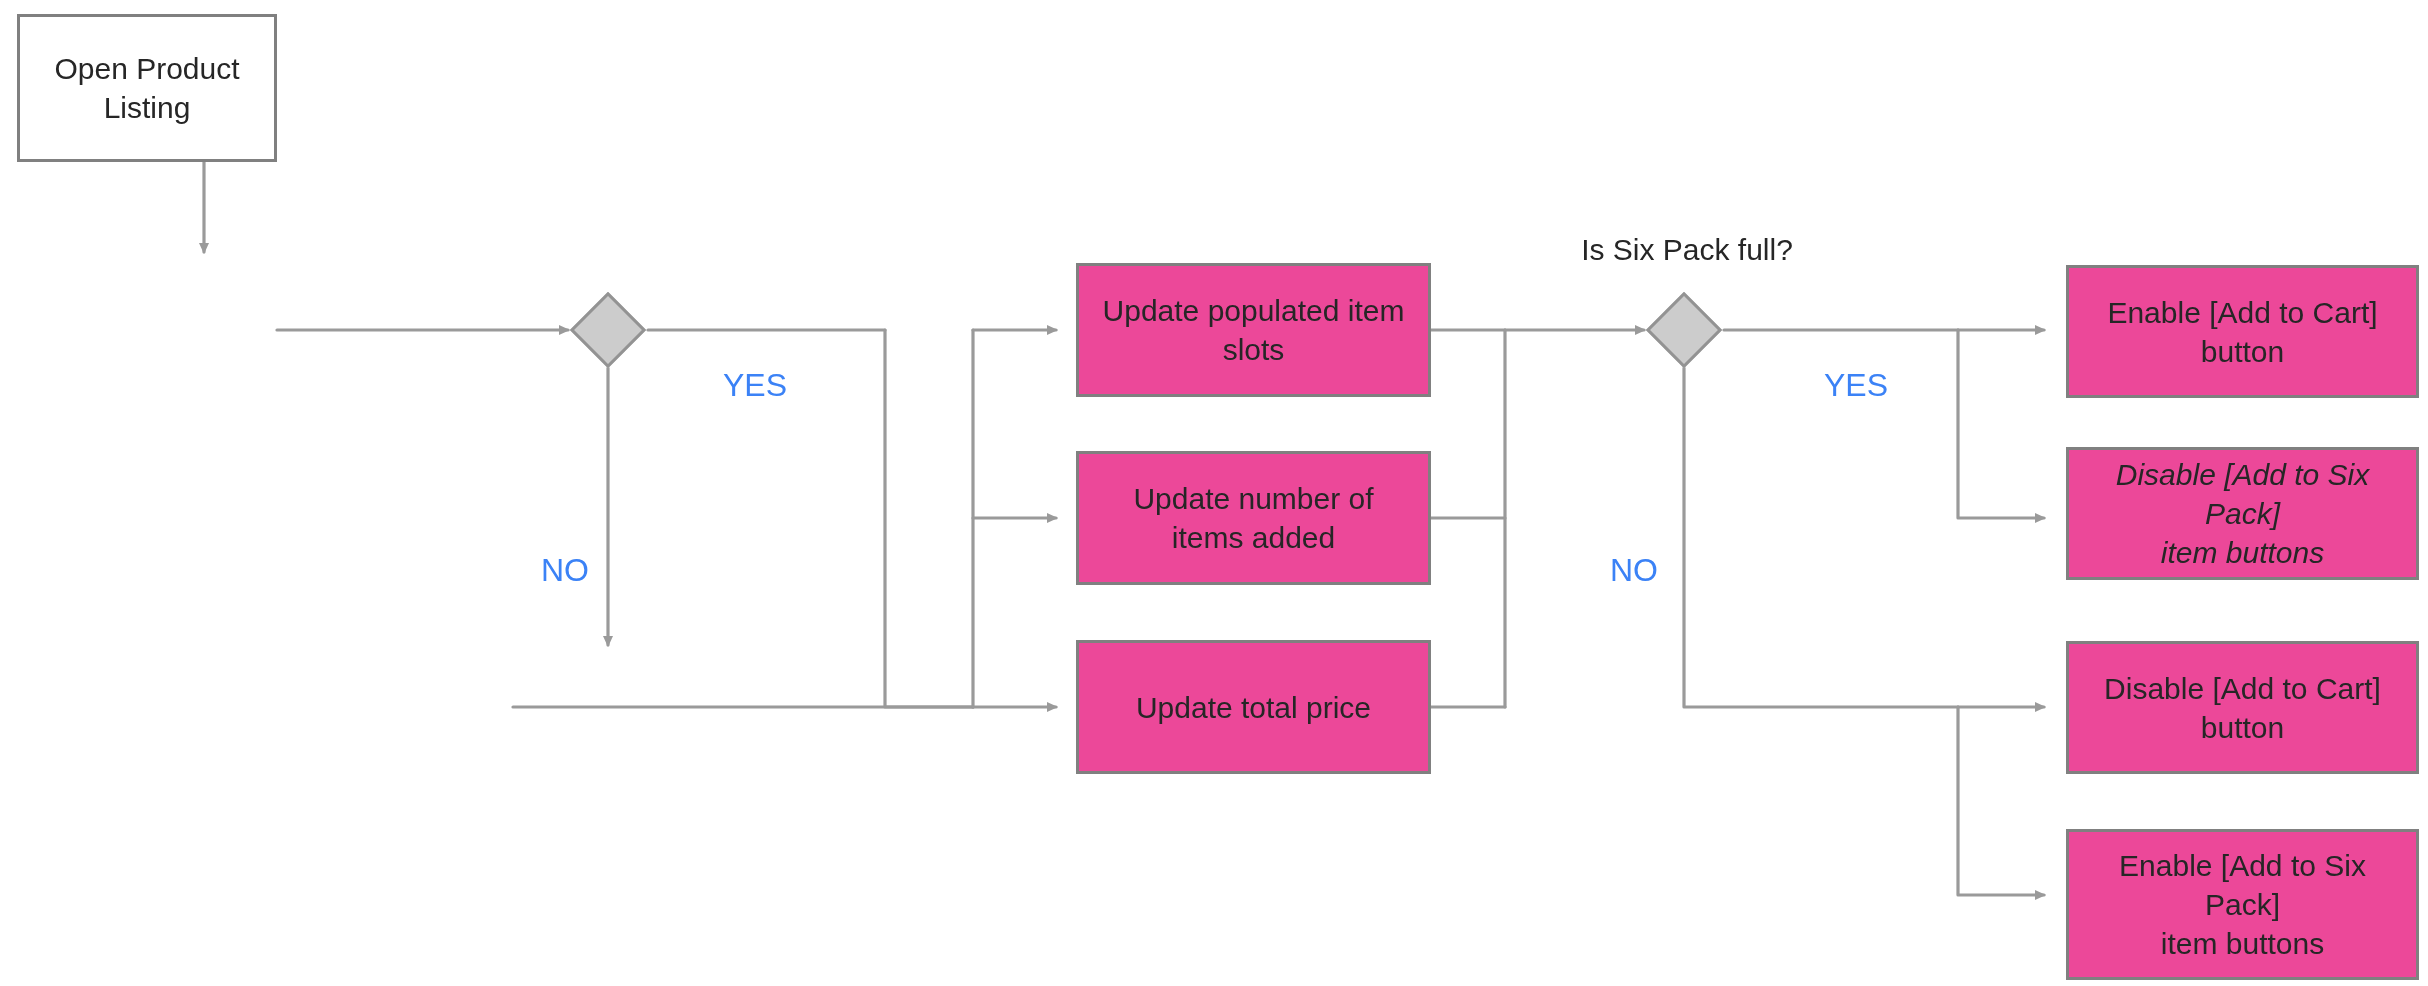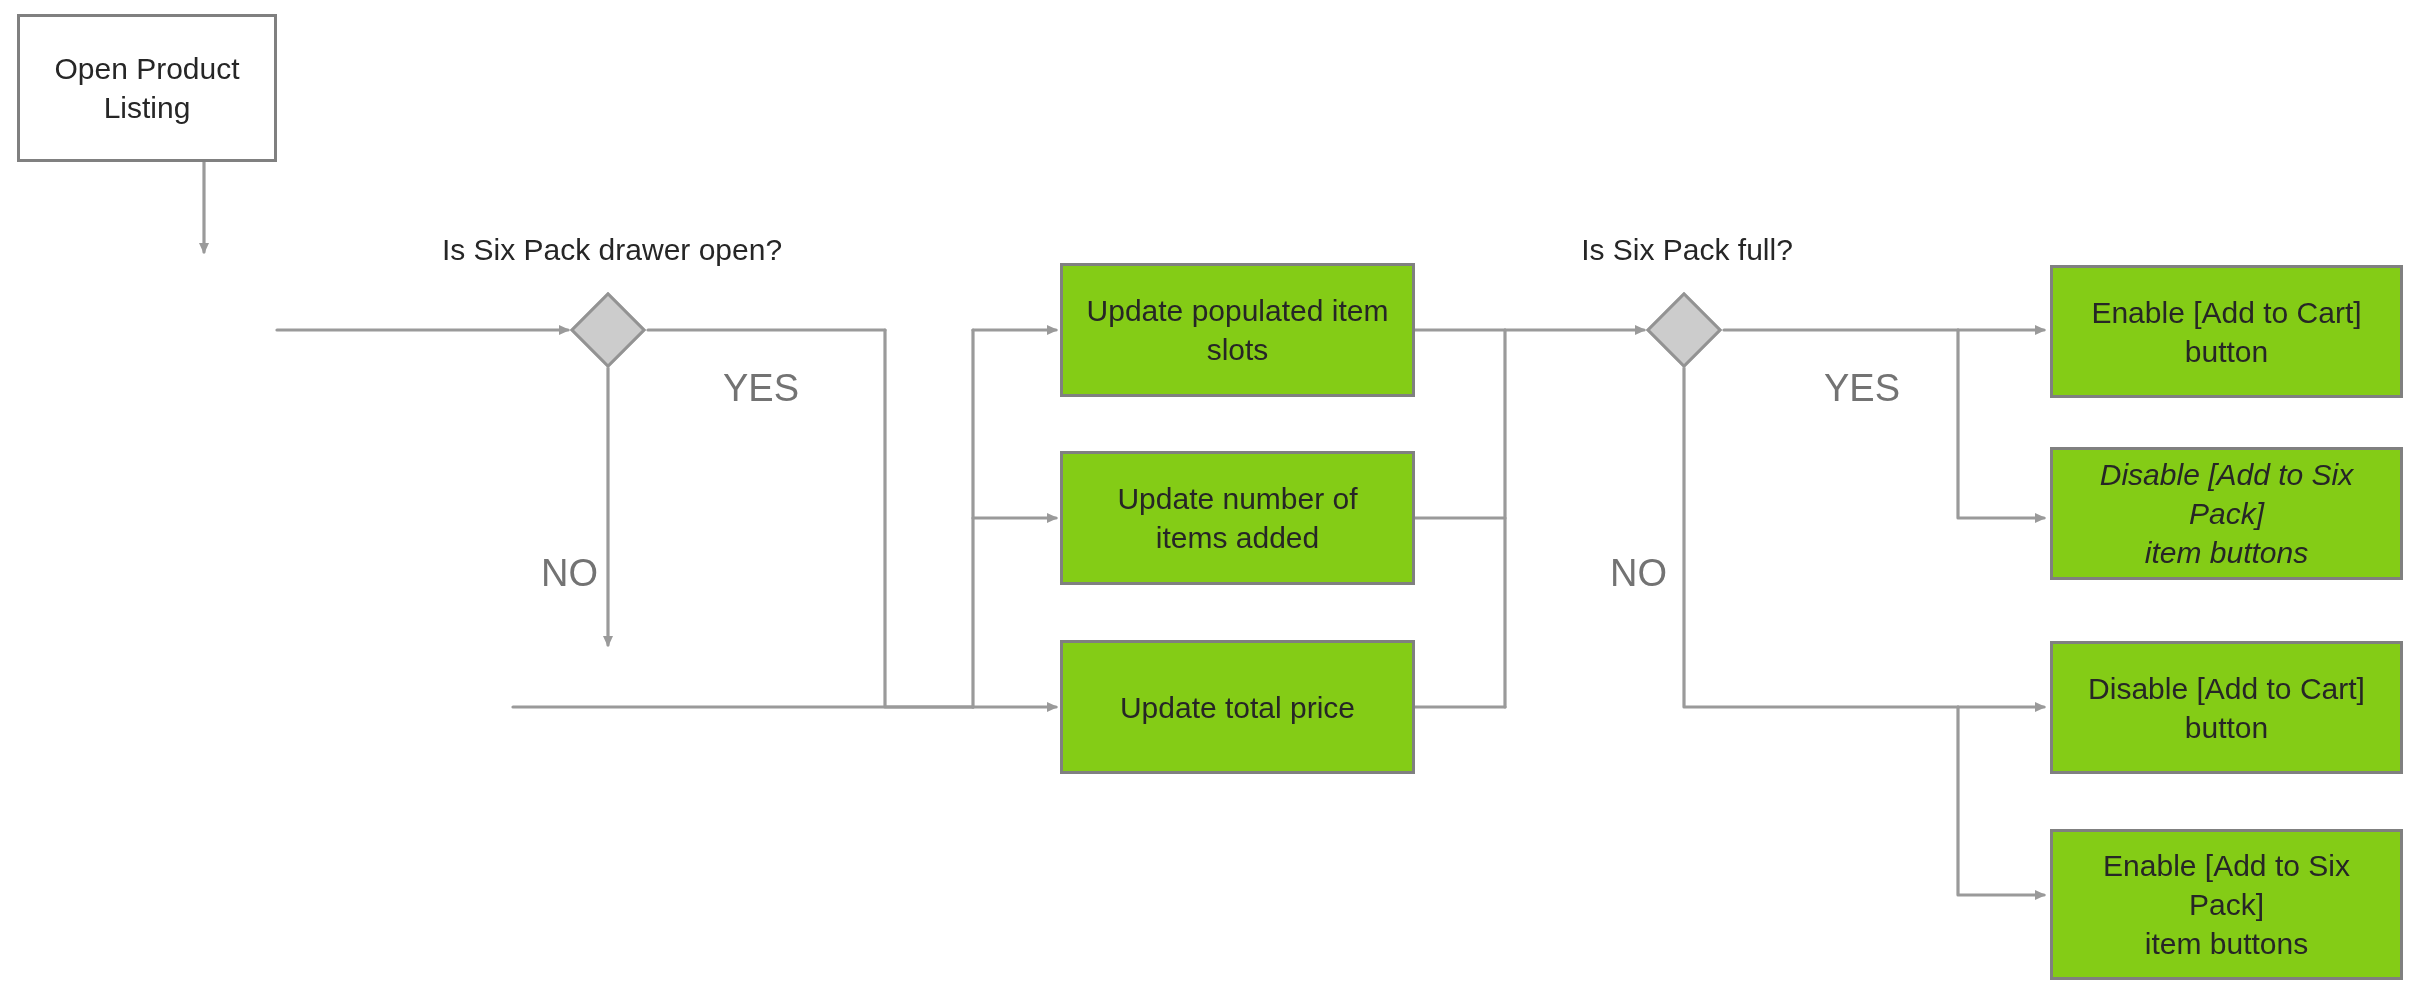--- a/index.html
+++ b/index.html
@@ -33,36 +33,36 @@
     align-items: center;
     justify-content: center;
     text-align: center;
     color: #262626;
     font-size: 30px;
     line-height: 1.30;
     padding: 0 12px;
     white-space: pre-line;
   }
   .node.white { background: #ffffff; }
-  .node.gray  { background: #84cc16; }
+  .node.gray  { background: #ec4899; margin-left: 16px; }
 
   .diamond {
     position: absolute;
     box-sizing: border-box;
     width: 54px;
     height: 54px;
     background: #cccccc;
     border: 3px solid #939393;
     transform: rotate(45deg);
   }
 
   .edge-label {
     position: absolute;
-    color: #737373;
-    font-size: 38px;
+    color: #3b82f6;
+    font-size: 32px;
     line-height: 1.2;
     white-space: nowrap;
   }
   .node-caption {
     position: absolute;
     color: #262626;
     font-size: 30px;
     line-height: 1.2;
     white-space: nowrap;
     text-align: center;
@@ -139,21 +139,20 @@
 button</div>
 
   <div class="node gray" style="left:2050px; top:829px; width:353px; height:151px;">Enable [Add to Six
 Pack]
 item buttons</div>
 
   <div class="diamond" style="left:581px; top:303px;"></div>
 
   <div class="diamond" style="left:1657px; top:303px;"></div>
 
-  <div class="node-caption" style="left:612px; top:232px; transform:translateX(-50%);">Is Six Pack drawer open?</div>
 
   <div class="node-caption" style="left:1687px; top:232px; transform:translateX(-50%);">Is Six Pack full?</div>
 
   <div class="edge-label" style="left:723px; top:366px;">YES</div>
 
   <div class="edge-label" style="left:541px; top:551px;">NO</div>
 
   <div class="edge-label" style="left:1824px; top:366px;">YES</div>
 
   <div class="edge-label" style="left:1610px; top:551px;">NO</div>

